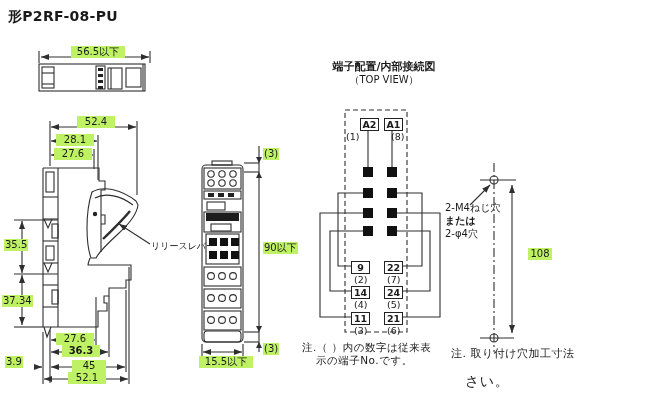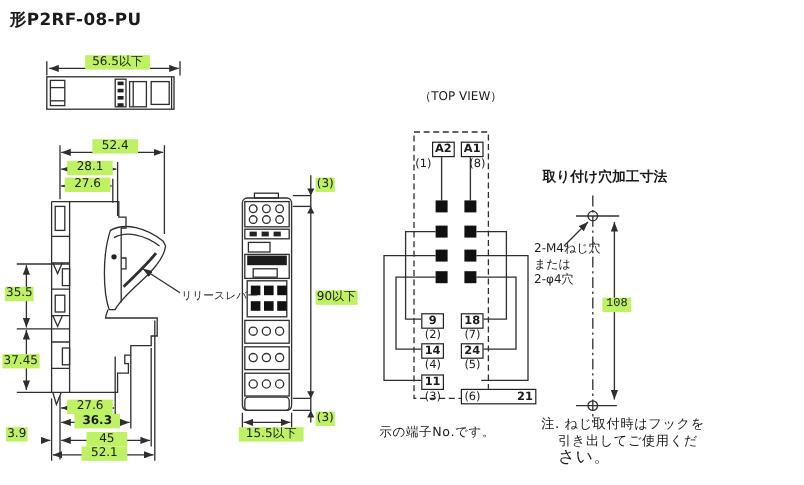--- a/index.html
+++ b/index.html
@@ -211,59 +211,59 @@
 </svg>
 
   <span class="txt ttl" style="left:8px;top:8px;">形P2RF-08-PU</span>
 
   <span class="txt dim dimc" style="left:71px;top:46px;width:52px;">56.5以下</span>
 
   <span class="txt dim dimc" style="left:77px;top:116px;width:36px;">52.4</span>
   <span class="txt dim dimc" style="left:56px;top:134px;width:36px;">28.1</span>
   <span class="txt dim dimc" style="left:54px;top:148px;width:36px;">27.6</span>
   <span class="txt dim" style="left:4px;top:239px;">35.5</span>
-  <span class="txt dim" style="left:2px;top:295px;">37.45</span>
+  <span class="txt dim" style="left:2px;top:295px;">37.34</span>
   <span class="txt dim dimc" style="left:56px;top:333px;width:36px;">27.6</span>
   <span class="txt dim dimc" style="left:62px;top:345px;width:36px;font-weight:bold;">36.3</span>
   <span class="txt dim" style="left:5px;top:356px;">3.9</span>
   <span class="txt dim dimc" style="left:72px;top:360px;width:32px;">45</span>
   <span class="txt dim dimc" style="left:68px;top:372px;width:36px;">52.1</span>
   <span class="txt" style="left:151px;top:240px;font-size:9px;">リリースレバー</span>
 
   <span class="txt dim" style="left:263px;top:148px;">(3)</span>
   <span class="txt dim" style="left:263px;top:242px;">90以下</span>
   <span class="txt dim" style="left:263px;top:343px;">(3)</span>
   <span class="txt dim dimc" style="left:199px;top:356px;width:52px;">15.5以下</span>
 
+  <span class="txt sec dimc" style="left:309px;top:59px;width:150px;position:absolute;text-align:center;">端子配置/内部接続図</span>
   <span class="txt" style="left:309px;top:73px;width:150px;text-align:center;font-size:10px;">（TOP VIEW）</span>
 
   <span class="txt tbox" style="left:360px;top:118px;">A2</span>
   <span class="txt tbox" style="left:384px;top:118px;">A1</span>
   <span class="txt told" style="left:346px;top:131px;">(1)</span>
   <span class="txt told" style="left:391px;top:131px;">(8)</span>
 
   <span class="txt tbox" style="left:351px;top:261px;">9</span>
-  <span class="txt tbox" style="left:384px;top:261px;">18</span>
+  <span class="txt tbox" style="left:384px;top:261px;">22</span>
   <span class="txt told" style="left:354px;top:274px;">(2)</span>
   <span class="txt told" style="left:387px;top:274px;">(7)</span>
 
   <span class="txt tbox" style="left:351px;top:286px;">14</span>
   <span class="txt tbox" style="left:384px;top:286px;">24</span>
   <span class="txt told" style="left:354px;top:299px;">(4)</span>
   <span class="txt told" style="left:387px;top:299px;">(5)</span>
 
   <span class="txt tbox" style="left:351px;top:312px;">11</span>
-  <span class="txt tbox" style="left:384px;top:324px;padding-left:44px;">21</span>
+  <span class="txt tbox" style="left:384px;top:312px;">21</span>
   <span class="txt told" style="left:354px;top:325px;">(3)</span>
   <span class="txt told" style="left:387px;top:325px;">(6)</span>
 
+  <span class="txt note" style="left:302px;top:341px;">注.（ ）内の数字は従来表</span>
   <span class="txt note" style="left:316px;top:354px;">示の端子No.です。</span>
 
-  <span class="txt sec" style="left:452px;top:140px;font-size:11.5px;">取り付け穴加工寸法</span>
   <span class="txt lbl" style="left:445px;top:202px;">2-M4ねじ穴</span>
-  <span class="txt lbl" style="left:445px;top:215px;">または</span>
+  <span class="txt lbl" style="left:445px;top:215px;font-weight:bold;">または</span>
   <span class="txt lbl" style="left:445px;top:228px;">2-φ4穴</span>
-  <span class="txt dim dimc" style="left:502px;top:248px;width:22px;font-family:Liberation Mono, monospace;">108</span>
-  <span class="txt note" style="left:451px;top:347px;font-size:11px;">注. ねじ取付時はフックを</span>
-  <span class="txt note" style="left:465px;top:361px;font-size:11px;">引き出してご使用くだ</span>
+  <span class="txt dim dimc" style="left:528px;top:248px;width:22px;">108</span>
+  <span class="txt note" style="left:451px;top:347px;font-size:11px;">注. 取り付け穴加工寸法</span>
   <span class="txt note" style="left:465px;top:375px;font-size:14px;">さい。</span>
 
 </div>
 
 </body></html>

